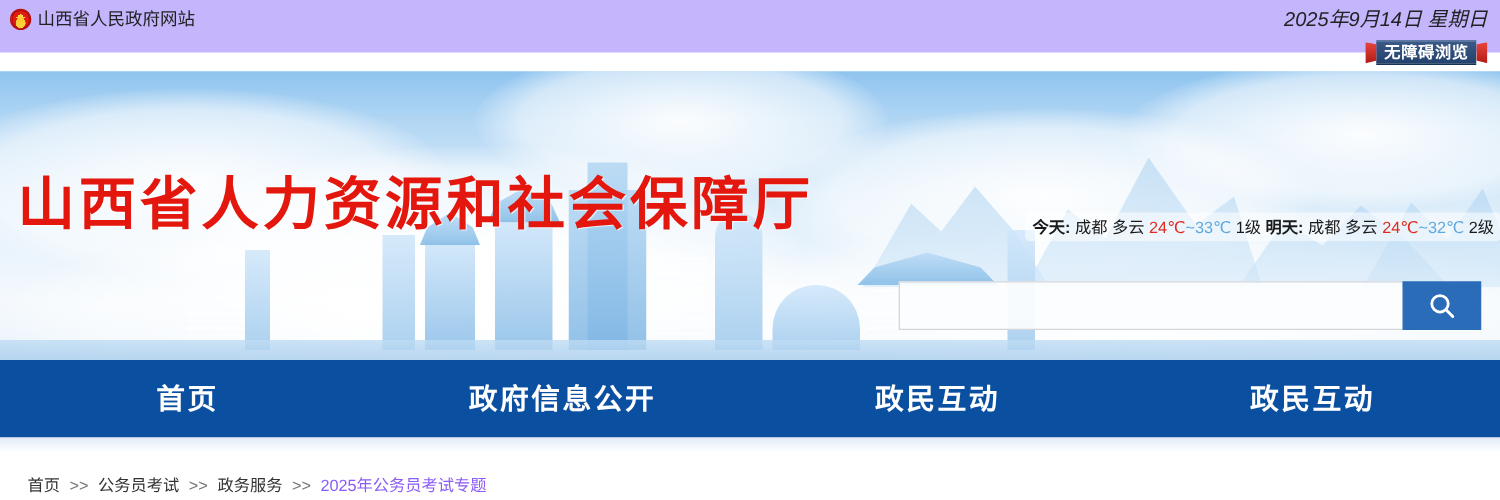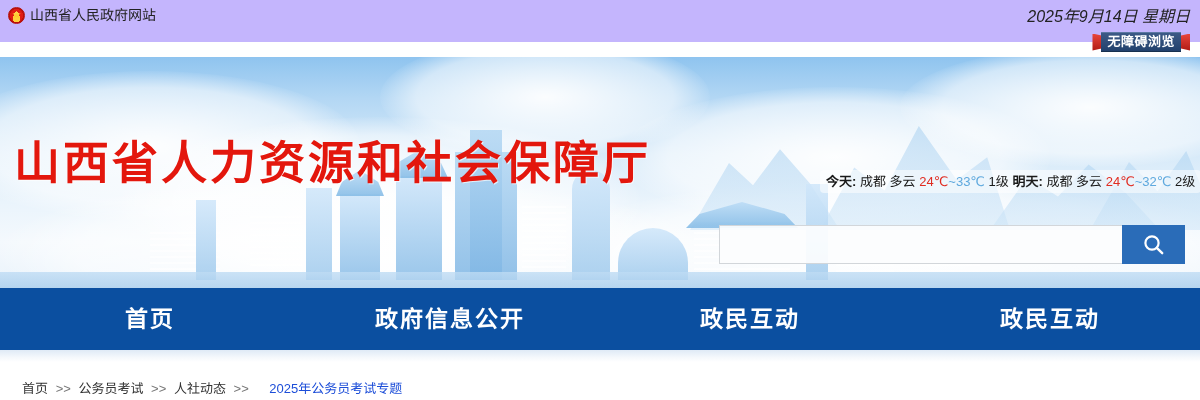--- a/index.html
+++ b/index.html
@@ -182,21 +182,21 @@
     background:linear-gradient(180deg,#dfeaf6 0%, #f4f8fc 60%, #ffffff 100%);
   }
 
   
   .crumb {
     position:absolute; left:22px; top:380px;
     font-size:13px; color:#333; line-height:18px; white-space:nowrap;
   }
   .crumb a { color:#333; text-decoration:none; cursor:pointer; }
   .crumb .sep { color:#777; margin:0 4px; }
-  .crumb .cur { color:#1d4ed8;margin-left:13px; }
+  .crumb .cur { color:#8b5cf6; }
 </style>
 </head>
 <body>
 
 <div class="page">
 
   <div class="topbar">
 
     <div class="top-links">
       <a class="top-link">
@@ -285,18 +285,18 @@
     <a class="nav-item">政民互动</a>
     <a class="nav-item">政民互动</a>
   </nav>
   <div class="nav-underband"></div>
 
   <div class="crumb">
     <a>首页</a>
     <span class="sep">&gt;&gt;</span>
     <a>公务员考试</a>
     <span class="sep">&gt;&gt;</span>
-    <a>人社动态</a>
+    <a>政务服务</a>
     <span class="sep">&gt;&gt;</span>
     <span class="cur">2025年公务员考试专题</span>
   </div>
 
 </div>
 
 </body></html>

